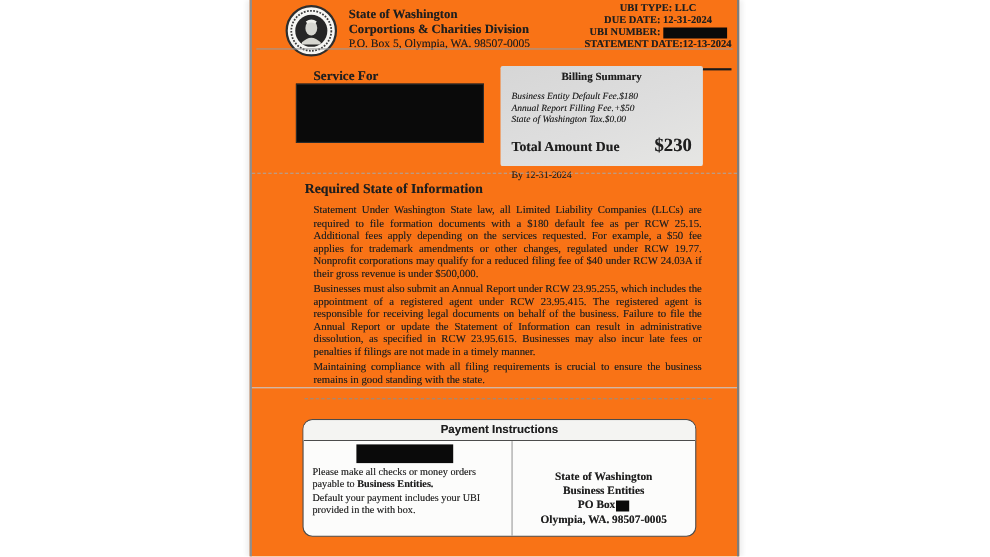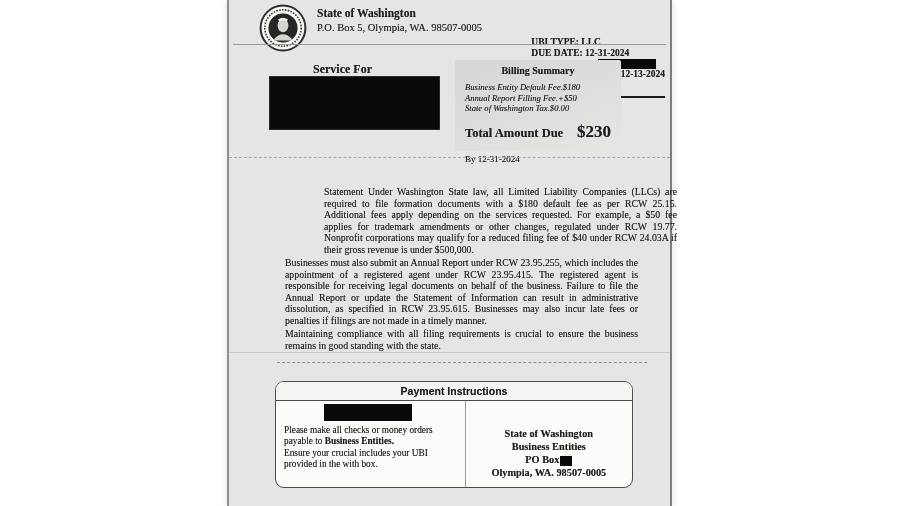--- a/index.html
+++ b/index.html
@@ -4,65 +4,65 @@
 <style>
   * { margin: 0; padding: 0; box-sizing: border-box; }
   html, body { width: 900px; height: 506px; background: #ffffff; overflow: hidden; }
   body { font-family: "Liberation Serif", serif; color: #1f1f1f; }
 
   .canvas { position: relative; width: 900px; height: 506px; background: #ffffff; }
 
   
   .sheet {
     position: absolute; left: 227px; top: 0; width: 445px; height: 506px;
-    background: #e5e5e5;
+    background: #f97316;
     border-left: 2px solid #8f8f8f;
     border-right: 2px solid #7d7d7d;
     box-shadow: -3px 0 4px rgba(0,0,0,0.06), 3px 0 4px rgba(0,0,0,0.06);
   }
   .ink { color: #1e1e1e; text-shadow: 0 0 0.5px rgba(40,40,40,0.55); }
 
   
   .seal { position: absolute; left: 30px; top: 4px; width: 48px; height: 48px; }
   .agency { position: absolute; left: 88px; top: 7px; line-height: 13.5px; }
   .agency .l1, .agency .l2 { font-weight: bold; font-size: 11.5px; }
   .agency .l3 { font-size: 10.5px; }
   .hmeta {
-    position: absolute; right: 5px; top: 3px; text-align: left;
+    position: absolute; right: 5px; top: 3px; text-align: center;
     font-weight: bold; font-size: 9.5px; line-height: 10.8px;
-    border-bottom: 2px solid #1a1a1a; padding-bottom: 16px; margin-top: 34px;
+    border-bottom: 2px solid #1a1a1a; padding-bottom: 16px;
   }
   .redact { background: #0a0a0a; display: inline-block; }
   .hmeta .redact { width: 58px; height: 10px; vertical-align: middle; margin-left: 2px; }
   .header-rule { position: absolute; left: 4px; right: 4px; top: 44px; border-top: 1px solid #9a9a9a; }
 
   
   .service-label {
     position: absolute; left: 56px; top: 62px;
-    font-weight: bold; font-size: 12px; border-bottom: 1.5px solid #1c1c1c; padding-bottom: 1px; margin-left: 28px;
+    font-weight: bold; font-size: 12px; border-bottom: 1.5px solid #1c1c1c; padding-bottom: 1px;
   }
   .service-redact { position: absolute; left: 40px; top: 76px; width: 171px; height: 54px; background: #0a0a0a; border: 1px solid #2a2a2a; }
 
   .billing {
-    position: absolute; left: 226px; top: 60px; width: 166px; height: 91px;
+    position: absolute; left: 226px; top: 60px; width: 184px; height: 91px;
     background: linear-gradient(160deg, #d6d6d6 0%, #dedede 55%, #e6e6e4 100%);
     border-radius: 2px; padding: 5px 10px 0 10px;
   }
   .billing-title { text-align: center; font-weight: bold; font-size: 10px; margin-bottom: 6px; }
   .fee-row { display: flex; font-size: 8.6px; line-height: 10.5px; font-style: italic; }
   .total-row { display: flex; justify-content: space-between; align-items: baseline; margin-top: 8px; }
   .total-label { font-weight: bold; font-size: 12.5px; }
   .total-value { font-weight: bold; font-size: 17px; }
   .due-by { font-size: 9px; margin-top: 12px; }
 
   
   .rule-dashed-full { position: absolute; left: 0; right: 0; top: 157px; border-top: 1px dashed #a8a8a8; }
   .info-heading { position: absolute; left: 48px; top: 164px; font-weight: bold; font-size: 12.5px; }
   .para { position: absolute; left: 56px; width: 353px; text-align: justify; font-size: 9.8px; line-height: 11.6px; }
-  .p1 { top: 186px; margin-left: 39px; }
+  .p1 { top: 186px; }
   .p2 { top: 257px; }
   .p3 { top: 328px; }
   .rule-thin { position: absolute; left: 0; right: 0; top: 352px; border-top: 1px solid #c9c9c9; }
   .rule-dashed-mid { position: absolute; left: 48px; width: 370px; top: 362px; border-top: 1.5px dashed #8e8e8e; }
 
   
   .paybox {
     position: absolute; left: 46px; top: 381px; width: 358px; height: 107px;
     border: 1.5px solid #4c4c4c; border-radius: 9px; background: #fcfcfb;
   }
@@ -94,20 +94,21 @@
       <svg class="seal" viewBox="0 0 48 48" aria-hidden="true">
         <circle cx="24" cy="24" r="22.4" fill="#f6f6f3" stroke="#2e2e2e" stroke-width="2"></circle>
         <circle cx="24" cy="24" r="18.2" fill="none" stroke="#3a3a3a" stroke-width="1.6" stroke-dasharray="1.6 1.3"></circle>
         <circle cx="24" cy="24" r="14.6" fill="#262626"></circle>
         <ellipse cx="24" cy="21.5" rx="5.4" ry="6.8" fill="#d6d6d0"></ellipse>
         <path d="M15.5 34.5 q8.5 -8.5 17 0 l0 2 -17 0 z" fill="#d6d6d0"></path>
         <path d="M19 15.5 q5 -3.5 10 0 l-1.5 2 q-3.5 -2.2 -7 0 z" fill="#efefe9"></path>
       </svg>
       <div class="agency">
         <div class="l1">State of Washington</div>
+        <div class="l2">Corportions &amp; Charities Division</div>
         <div class="l3">P.O. Box 5, Olympia, WA. 98507-0005</div>
       </div>
       <div class="hmeta">
         <div>UBI TYPE: LLC</div>
         <div>DUE DATE: 12-31-2024</div>
         <div>
           <span>UBI NUMBER:</span><span class="redact"></span>
         </div>
         <div>STATEMENT DATE:12-13-2024</div>
       </div>
@@ -132,35 +133,36 @@
         <span>$0.00</span>
       </div>
       <div class="total-row">
         <span class="total-label">Total Amount Due</span>
         <span class="total-value">$230</span>
       </div>
       <div class="due-by">By 12-31-2024</div>
     </div>
 
     <div class="rule-dashed-full"></div>
+    <div class="info-heading">Required State of Information</div>
     <div class="para p1">Statement Under Washington State law, all Limited Liability Companies (LLCs) are required to file formation documents with a $180 default fee as per RCW 25.15. Additional fees apply depending on the services requested. For example, a $50 fee applies for trademark amendments or other changes, regulated under RCW 19.77. Nonprofit corporations may qualify for a reduced filing fee of $40 under RCW 24.03A if their gross revenue is under $500,000.</div>
     <div class="para p2">Businesses must also submit an Annual Report under RCW 23.95.255, which includes the appointment of a registered agent under RCW 23.95.415. The registered agent is responsible for receiving legal documents on behalf of the business. Failure to file the Annual Report or update the Statement of Information can result in administrative dissolution, as specified in RCW 23.95.615. Businesses may also incur late fees or penalties if filings are not made in a timely manner.</div>
     <div class="para p3">Maintaining compliance with all filing requirements is crucial to ensure the business remains in good standing with the state.</div>
     <div class="rule-thin"></div>
     <div class="rule-dashed-mid"></div>
 
     <div class="paybox">
       <div class="paybox-header">Payment Instructions</div>
       <div class="paybody">
         <div class="paycol-left">
           <div class="payee-redact"></div>
           <div class="payleft-text">
             <div>Please make all checks or money orders</div>
             <div><span>payable to </span><span class="b">Business Entities.</span></div>
-            <div>Ensure your crucial includes your UBI</div>
+            <div>Default your payment includes your UBI</div>
             <div>provided in the with box.</div>
           </div>
         </div>
         <div class="paycol-right">
           <div>State of Washington</div>
           <div>Business Entities</div>
           <div><span>PO Box</span><span class="redact pobox-redact"></span></div>
           <div>Olympia, WA. 98507-0005</div>
         </div>
       </div>

